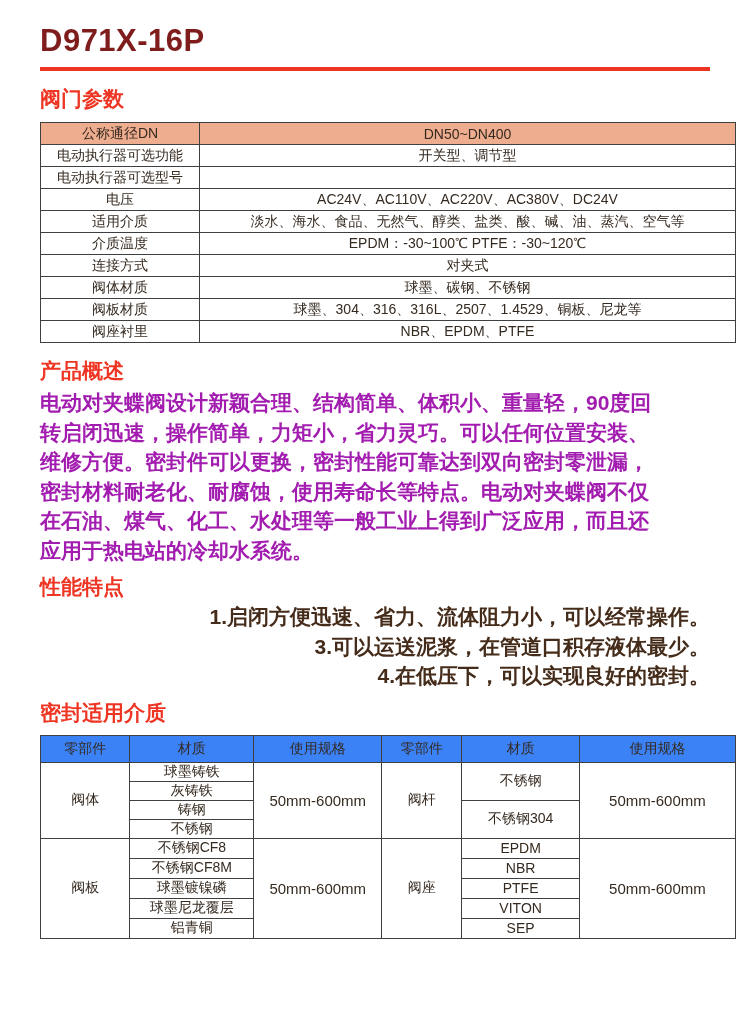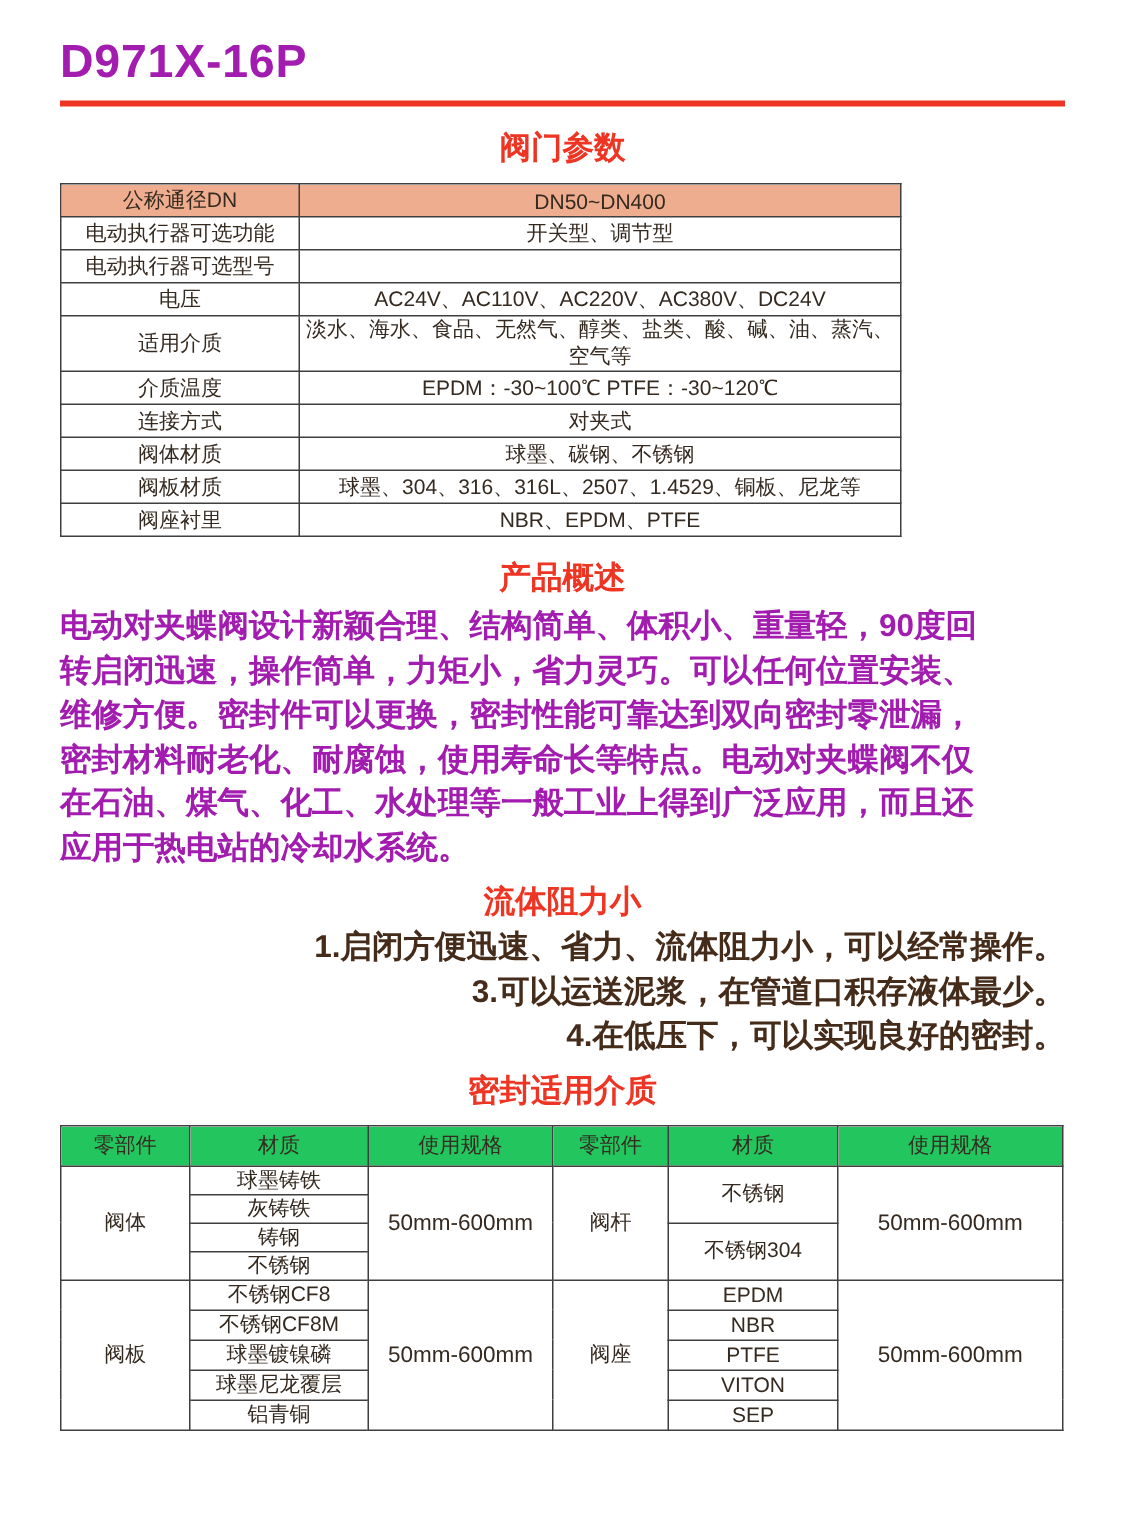--- a/index.html
+++ b/index.html
@@ -1,43 +1,43 @@
 <!DOCTYPE html>
 <html><head>
 <meta charset="utf-8">
 <style>
   html,body{margin:0;padding:0;background:#ffffff;}
   body{width:750px;height:1019px;overflow:hidden;
        font-family:"Liberation Sans",sans-serif;color:#3b2b1e;}
   .page{box-sizing:border-box;padding:24px 40px 0 40px;width:750px;}
 
-  .title{color:#a21caf;font-size:31px;font-weight:bold;line-height:1.1;
+  .title{color:#7f1d1d;font-size:31px;font-weight:bold;line-height:1.1;
          margin:0;letter-spacing:0.5px;}
   .rule{height:4px;background:#ee3523;margin-top:9px;width:670px;}
   .sec-heading{color:#ee3523;font-size:21px;font-weight:bold;line-height:24px;
-               margin:16px 0 0 0;text-align:center;}
+               margin:16px 0 0 0;}
   .sec-heading.tight{margin-top:10px;}
 
-  table{border-collapse:collapse;table-layout:fixed;width:561px;}
+  table{border-collapse:collapse;table-layout:fixed;width:696px;}
   td{border:1px solid #3f3f3f;text-align:center;vertical-align:middle;
      padding:0 3px;overflow:hidden;}
 
   .t1{margin-top:11px;}
   .t1 td{height:21px;font-size:14px;color:#352a20;}
   .t1 .lab{width:152px;}
   .t1 tr.hdr td{background:#efad8f;}
 
   .body-text{white-space:pre-line;font-size:21px;line-height:29.5px;
              font-weight:600;color:#a21caf;margin:5px 0 0 0;}
   .feature{font-size:21px;line-height:29.5px;font-weight:600;color:#452c1a;}
   .features{margin-top:3px;text-align:right;}
 
   .t2{margin-top:10px;}
   .t2 td{font-size:14px;color:#352a20;}
-  .t2 tr.hdr td{background:#22c55e;height:26px;}
+  .t2 tr.hdr td{background:#3b82f6;height:26px;}
   .t2 .r-top td{height:18px;}
   .t2 .r-bot td{height:19px;}
   .t2 .spec{font-size:15px;}
 </style>
 </head>
 <body>
 
 <div class="page">
 
   <h1 class="title">D971X-16P</h1>
@@ -91,21 +91,21 @@
     </table>
 
   <h2 class="sec-heading">产品概述</h2>
   <p class="body-text">电动对夹蝶阀设计新颖合理、结构简单、体积小、重量轻，90度回
 转启闭迅速，操作简单，力矩小，省力灵巧。可以任何位置安装、
 维修方便。密封件可以更换，密封性能可靠达到双向密封零泄漏，
 密封材料耐老化、耐腐蚀，使用寿命长等特点。电动对夹蝶阀不仅
 在石油、煤气、化工、水处理等一般工业上得到广泛应用，而且还
 应用于热电站的冷却水系统。</p>
 
-  <h2 class="sec-heading tight">流体阻力小</h2>
+  <h2 class="sec-heading tight">性能特点</h2>
   <div class="features">
     <div class="feature">1.启闭方便迅速、省力、流体阻力小，可以经常操作。</div>
     <div class="feature">3.可以运送泥浆，在管道口积存液体最少。</div>
     <div class="feature">4.在低压下，可以实现良好的密封。</div>
   </div>
 
   <h2 class="sec-heading tight">密封适用介质</h2>
 
   <table class="t2">
     <colgroup>

